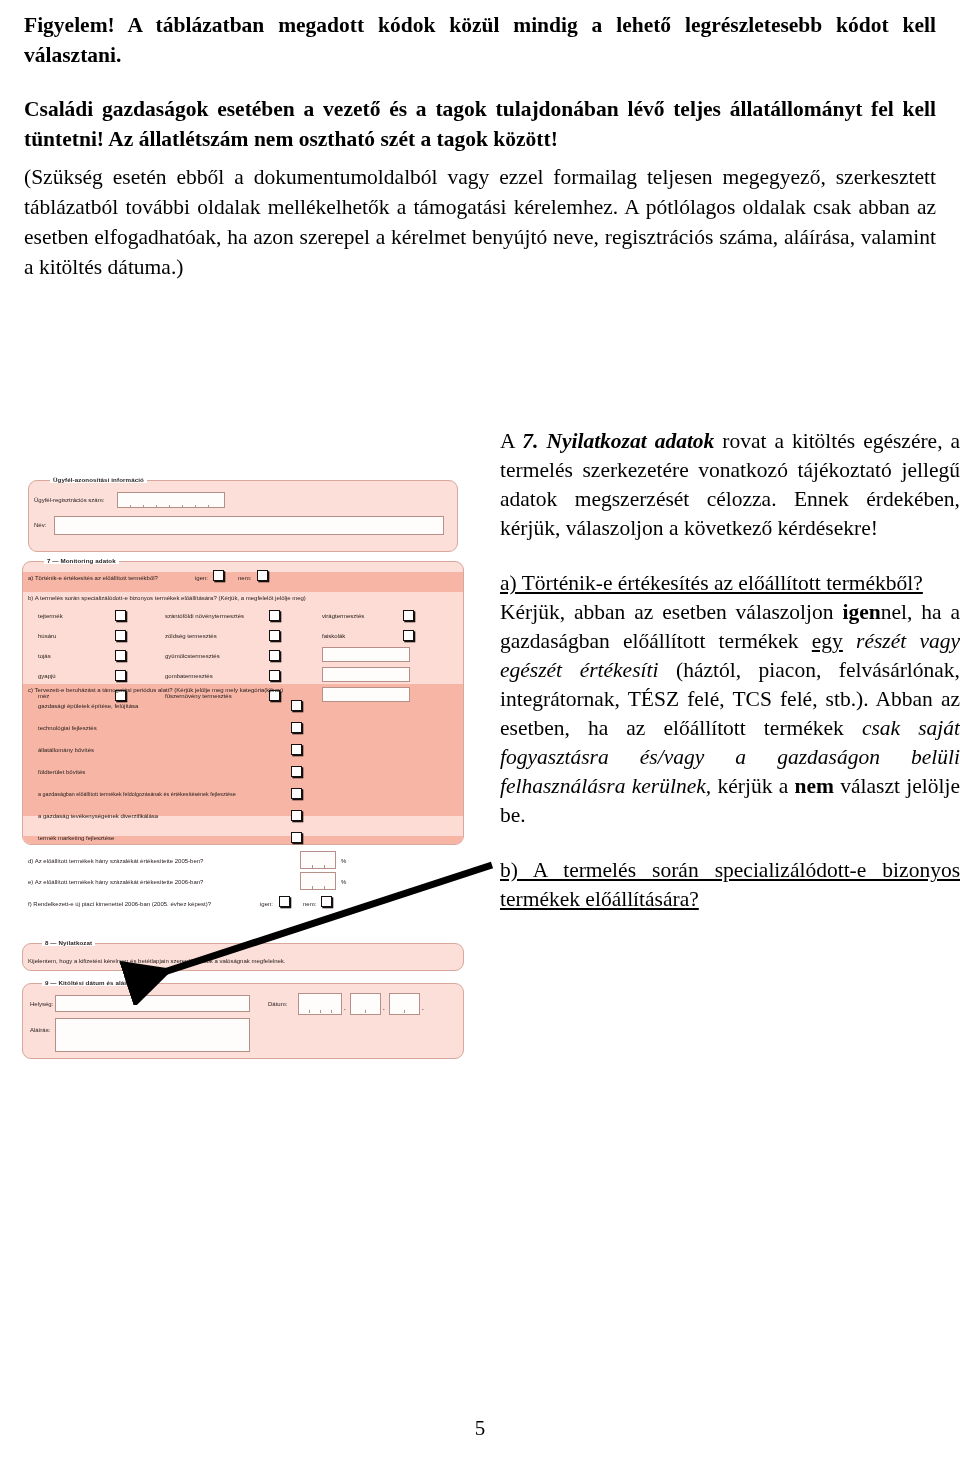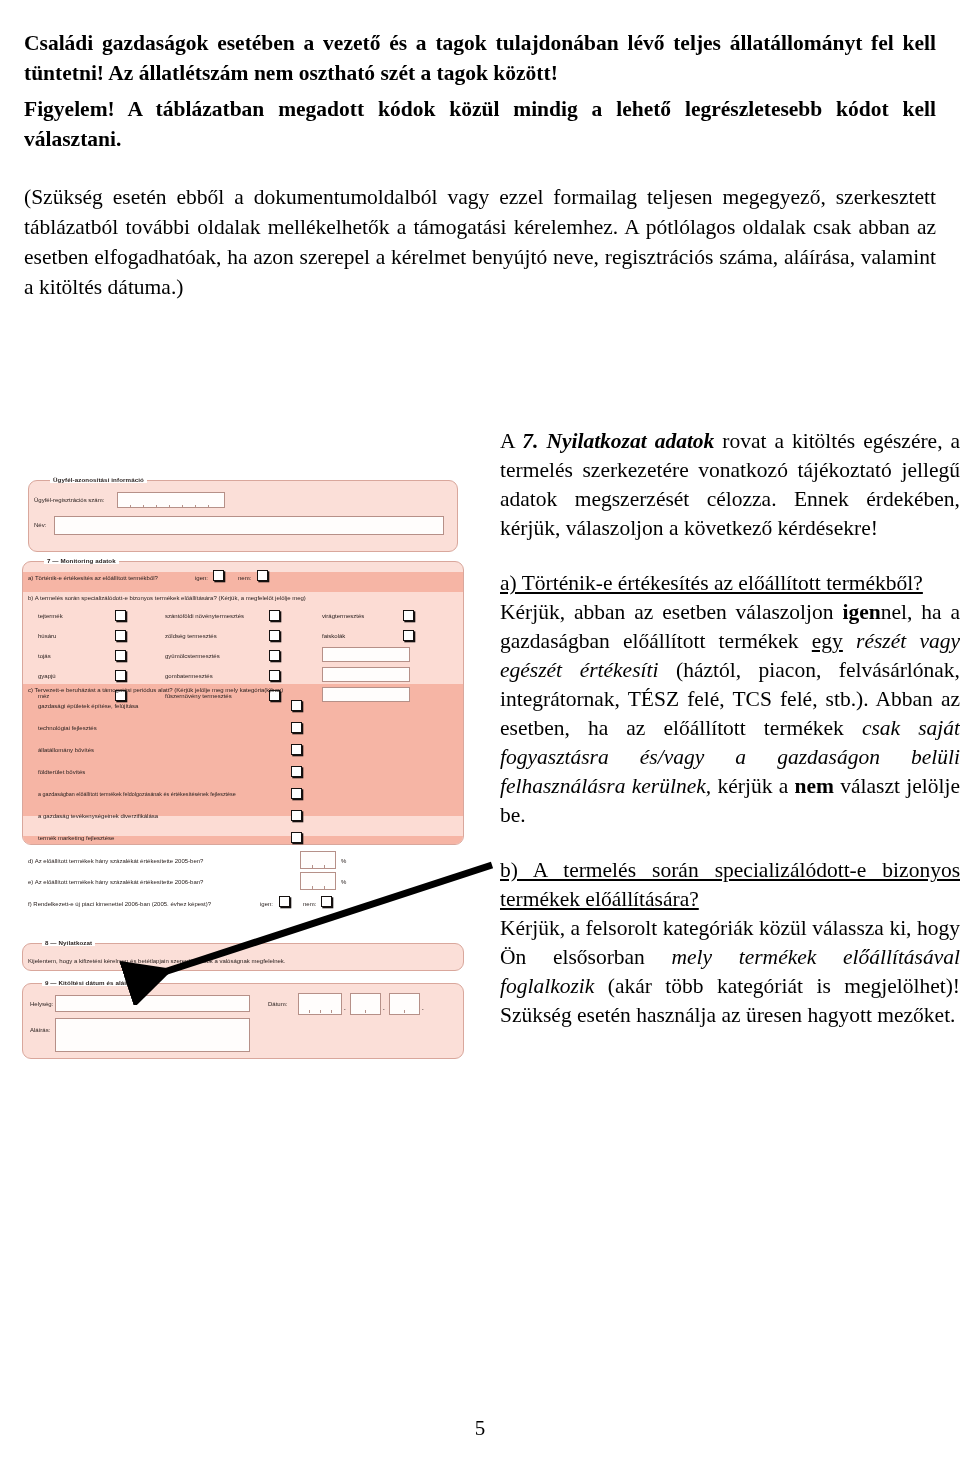--- a/index.html
+++ b/index.html
@@ -96,39 +96,38 @@
   }
 </style>
 </head>
 <body>
 
 <div class="page">
 
   <div class="content">
 
 
+    <p class="just bold" style="margin-top:6px;">Figyelem! A táblázatban megadott kódok közül mindig a lehető legrészletesebb kódot kell választani.</p>
+
     <p class="just bold gap-top">Családi gazdaságok esetében a vezető és a tagok tulajdonában lévő teljes állatállományt fel kell tüntetni! Az állatlétszám nem osztható szét a tagok között!</p>
 
-    <p class="just bold" style="margin-top:6px;">Figyelem! A táblázatban megadott kódok közül mindig a lehető legrészletesebb kódot kell választani.</p>
-
-    <p class="just" style="margin-top:28px;">(Szükség esetén ebből a dokumentumoldalból vagy ezzel formailag teljesen megegyező, szerkesztett táblázatból további oldalak mellékelhetők a támogatási kérelemhez. A pótlólagos oldalak csak abban az esetben elfogadhatóak, ha azon szerepel a kérelmet benyújtó neve, regisztrációs száma, aláírása, valamint a kitöltés dátuma.)</p>
+    <p class="just" style="margin-top:8px;">(Szükség esetén ebből a dokumentumoldalból vagy ezzel formailag teljesen megegyező, szerkesztett táblázatból további oldalak mellékelhetők a támogatási kérelemhez. A pótlólagos oldalak csak abban az esetben elfogadhatóak, ha azon szerepel a kérelmet benyújtó neve, regisztrációs száma, aláírása, valamint a kitöltés dátuma.)</p>
 
   </div>
 
   <div class="lower">
 
     <div class="rightcol">
 
       <p><span>A </span><span class="bi">7.</span><span> </span><span class="bi">Nyilatkozat adatok</span><span> rovat a kitöltés egészére, a termelés szerkezetére vonatkozó tájékoztató jellegű adatok megszerzését célozza. Ennek érdekében, kérjük, válaszoljon a következő kérdésekre!</span></p>
 
       <p class="blockgap ul">a) Történik-e értékesítés az előállított termékből?</p>
       <p><span>Kérjük, abban az esetben válaszoljon </span><span class="bold">igen</span><span>nel, ha a gazdaságban előállított termékek </span><span class="ul">egy</span><span> </span><span class="ital">részét vagy egészét értékesíti</span><span> (háztól, piacon, felvásárlónak, integrátornak, TÉSZ felé, TCS felé, stb.). Abban az esetben, ha az előállított termékek </span><span class="ital">csak saját fogyasztásra és/vagy a gazdaságon belüli felhasználásra kerülnek,</span><span> kérjük a </span><span class="bold">nem</span><span> választ jelölje be.</span></p>
 
       <p class="blockgap ul">b) A termelés során specializálódott-e bizonyos termékek előállítására?</p>
-      <p><span>Kérjük, a felsorolt kategóriák közül válassza ki, hogy Ön elsősorban </span><span class="ital">mely termékek előállításával foglalkozik</span><span> (akár több kategóriát is megjelölhet)! Szükség esetén használja az üresen hagyott mezőket.</span></p>
 
     </div>
 
     <div class="form-img">
 
       <div class="fieldset" style="left:18px;top:15px;width:430px;height:72px;"></div>
       <div class="legend" style="left:40px;top:11px;">Ügyfél-azonosítási információ</div>
 
       <div class="flabel" style="left:24px;top:32px;">Ügyfél-regisztrációs szám:</div>
       <div class="finput" style="left:107px;top:27px;width:108px;height:16px;"></div>

